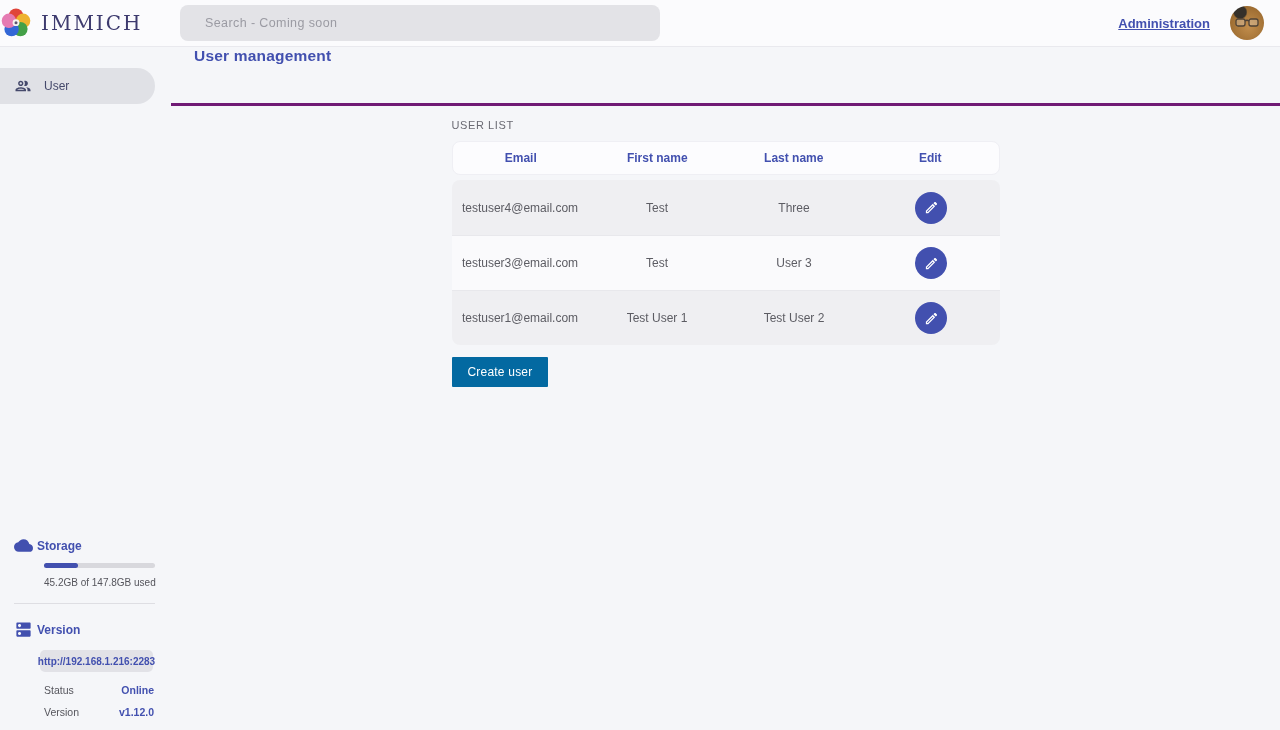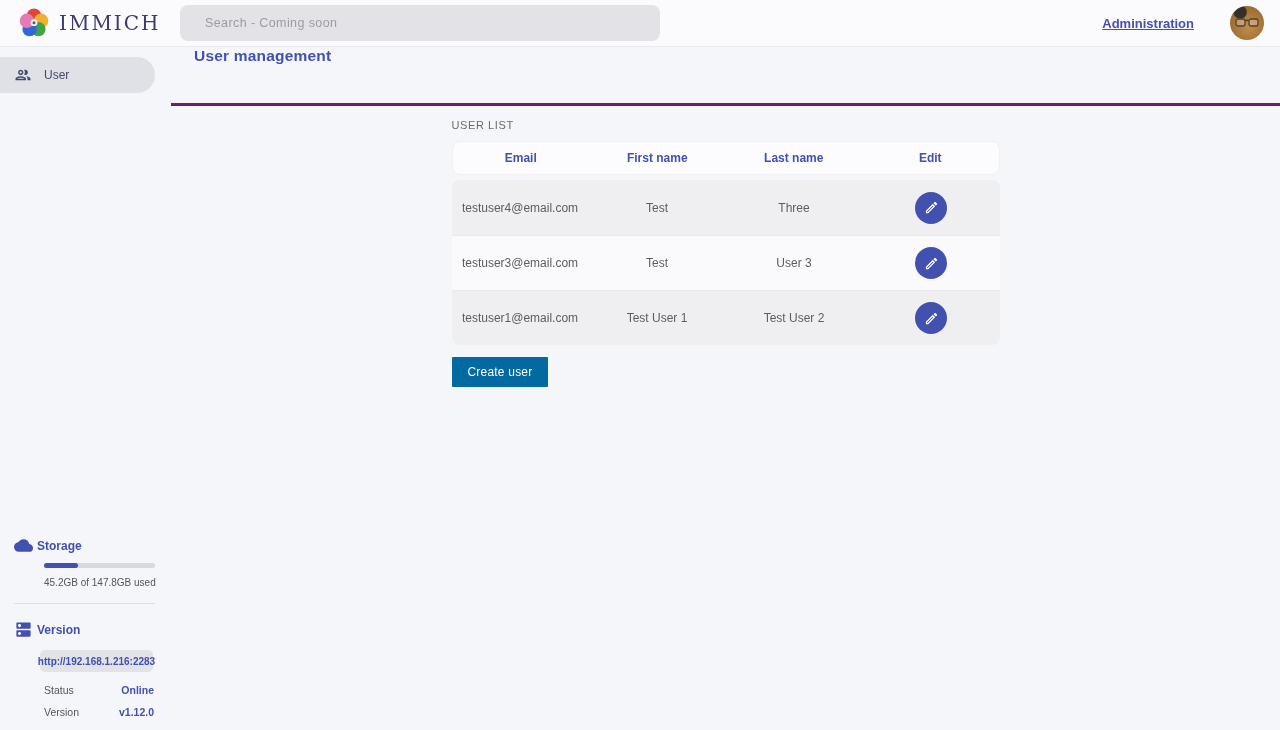--- a/index.html
+++ b/index.html
@@ -8,52 +8,52 @@
     width:1280px; height:730px; overflow:hidden;
     font-family:"Liberation Sans","DejaVu Sans",sans-serif;
     background:#f5f6f9; color:#5c5c63;
   }
 
   
   .topbar {
     height:47px; background:#fbfbfd; border-bottom:1px solid #e9e9ee;
     display:flex; align-items:center; position:relative;
   }
-  .logo { display:flex; align-items:center; gap:9px; padding-left:18px; }
+  .logo { display:flex; align-items:center; gap:9px; }
   .logo-text {
     font-family:"DejaVu Serif","Liberation Serif",serif;
     font-size:20px; letter-spacing:2px; color:#3d3a6e;
   }
   .search {
     position:absolute; left:180px; top:5px; width:480px; height:36px;
     background:#e3e3e7; border:none; border-radius:8px; padding:0 25px;
     font-size:12.5px; letter-spacing:0.4px; color:#555; outline:none;
     font-family:inherit;
   }
   .search::placeholder { color:#9b9ba3; }
-  .top-right { margin-left:auto; display:flex; align-items:center; gap:36px; padding-right:16px; }
+  .top-right { margin-left:auto; display:flex; align-items:center; gap:20px; padding-right:16px; }
   .admin-link {
     color:#4250af; font-weight:bold; font-size:13px;
     text-decoration:underline; cursor:pointer;
   }
   .avatar {
     width:34px; height:34px; border-radius:50%; overflow:hidden; position:relative;
     background:
       radial-gradient(circle at 30% 18%, #35302a 0 16%, rgba(53,48,42,0) 20%),
       radial-gradient(circle at 55% 60%, #c28e4d, #9c6b30 72%, #7d5224);
   }
   .avatar svg { position:absolute; left:5px; top:11px; }
 
   
   .shell { display:flex; height:683px; }
 
   
   .sidebar { width:171px; position:relative; flex-shrink:0; }
   .nav-item {
-    margin-top:10px; width:155px; height:36px; background:#e0e1e6;
+    margin-top:21px; width:155px; height:36px; background:#e0e1e6;
     border-radius:0 18px 18px 0; display:flex; align-items:center;
     padding-left:14px; gap:12px; cursor:pointer;
   }
   .nav-label { font-size:12px; font-weight:500; color:#45496b; }
 
   .sidebar-footer { position:absolute; bottom:0; left:0; width:171px; padding-bottom:12px; }
   .section-head { display:flex; align-items:center; gap:4px; padding-left:14px; }
   .section-title { font-size:12px; font-weight:bold; color:#4250af; }
   .progress-track { margin:8px 0 0 44px; width:111px; height:5px; background:#d8d8dd; border-radius:3px; }
   .progress-fill { height:100%; border-radius:3px; background:#4250af; }

